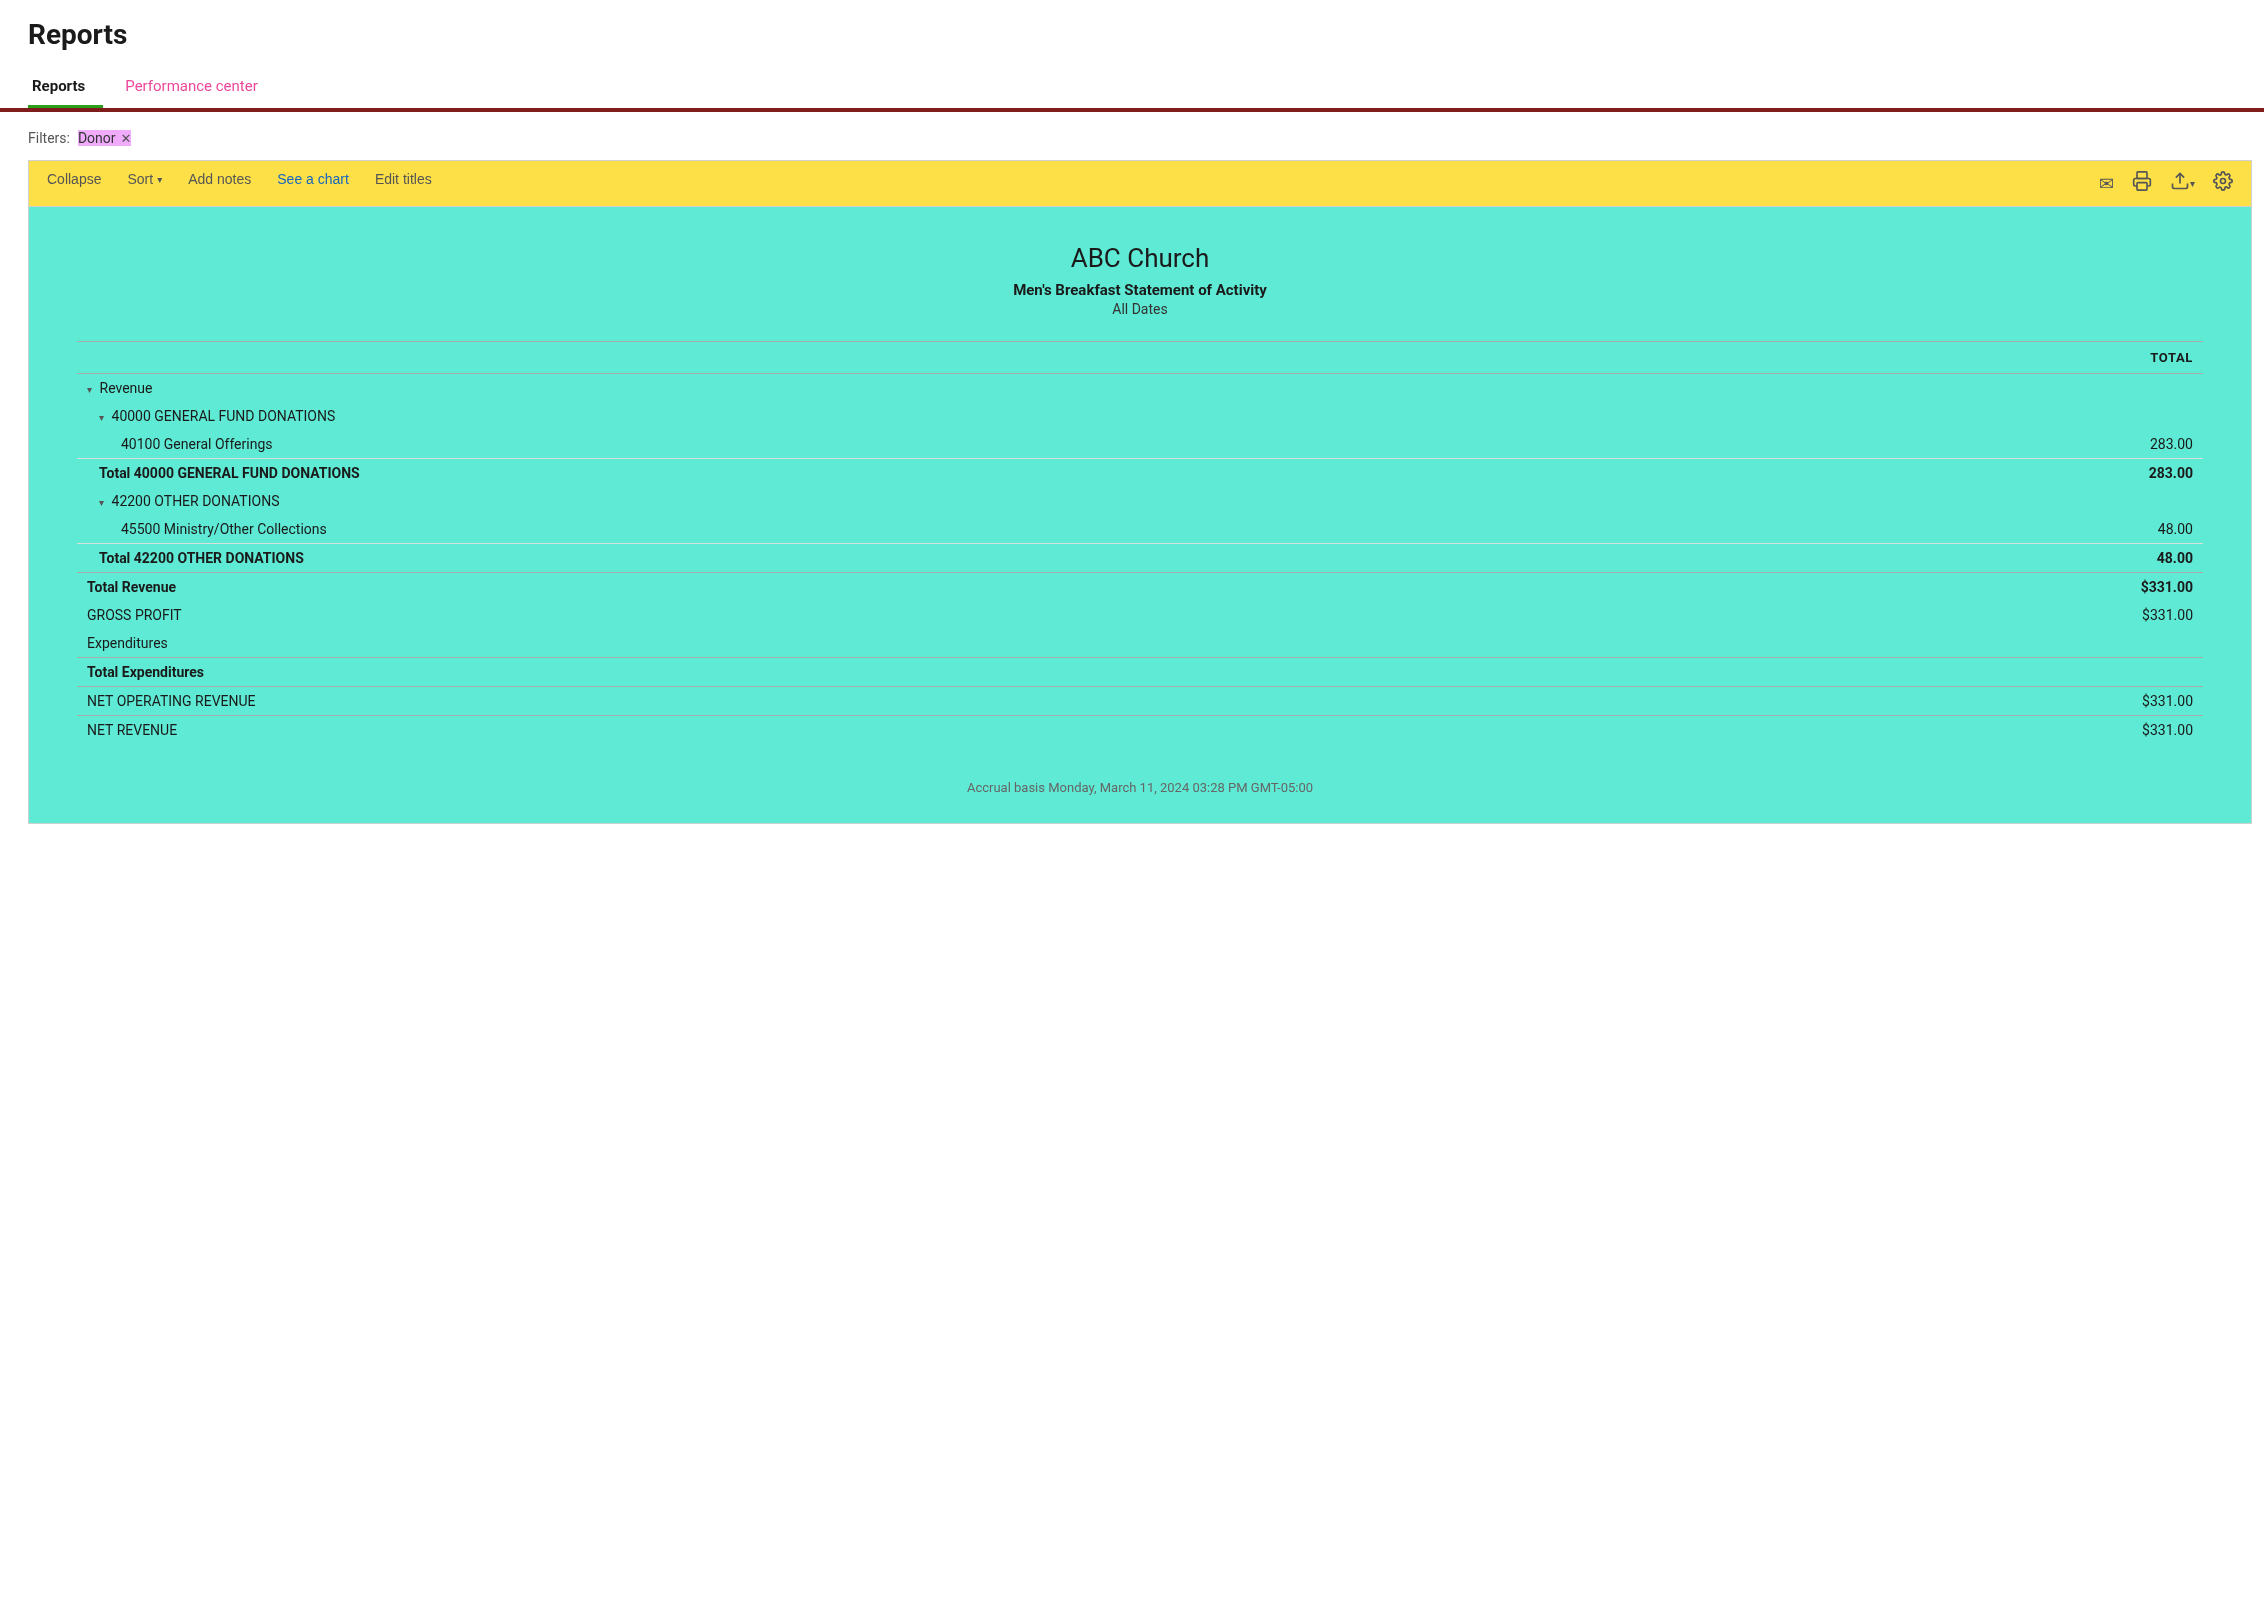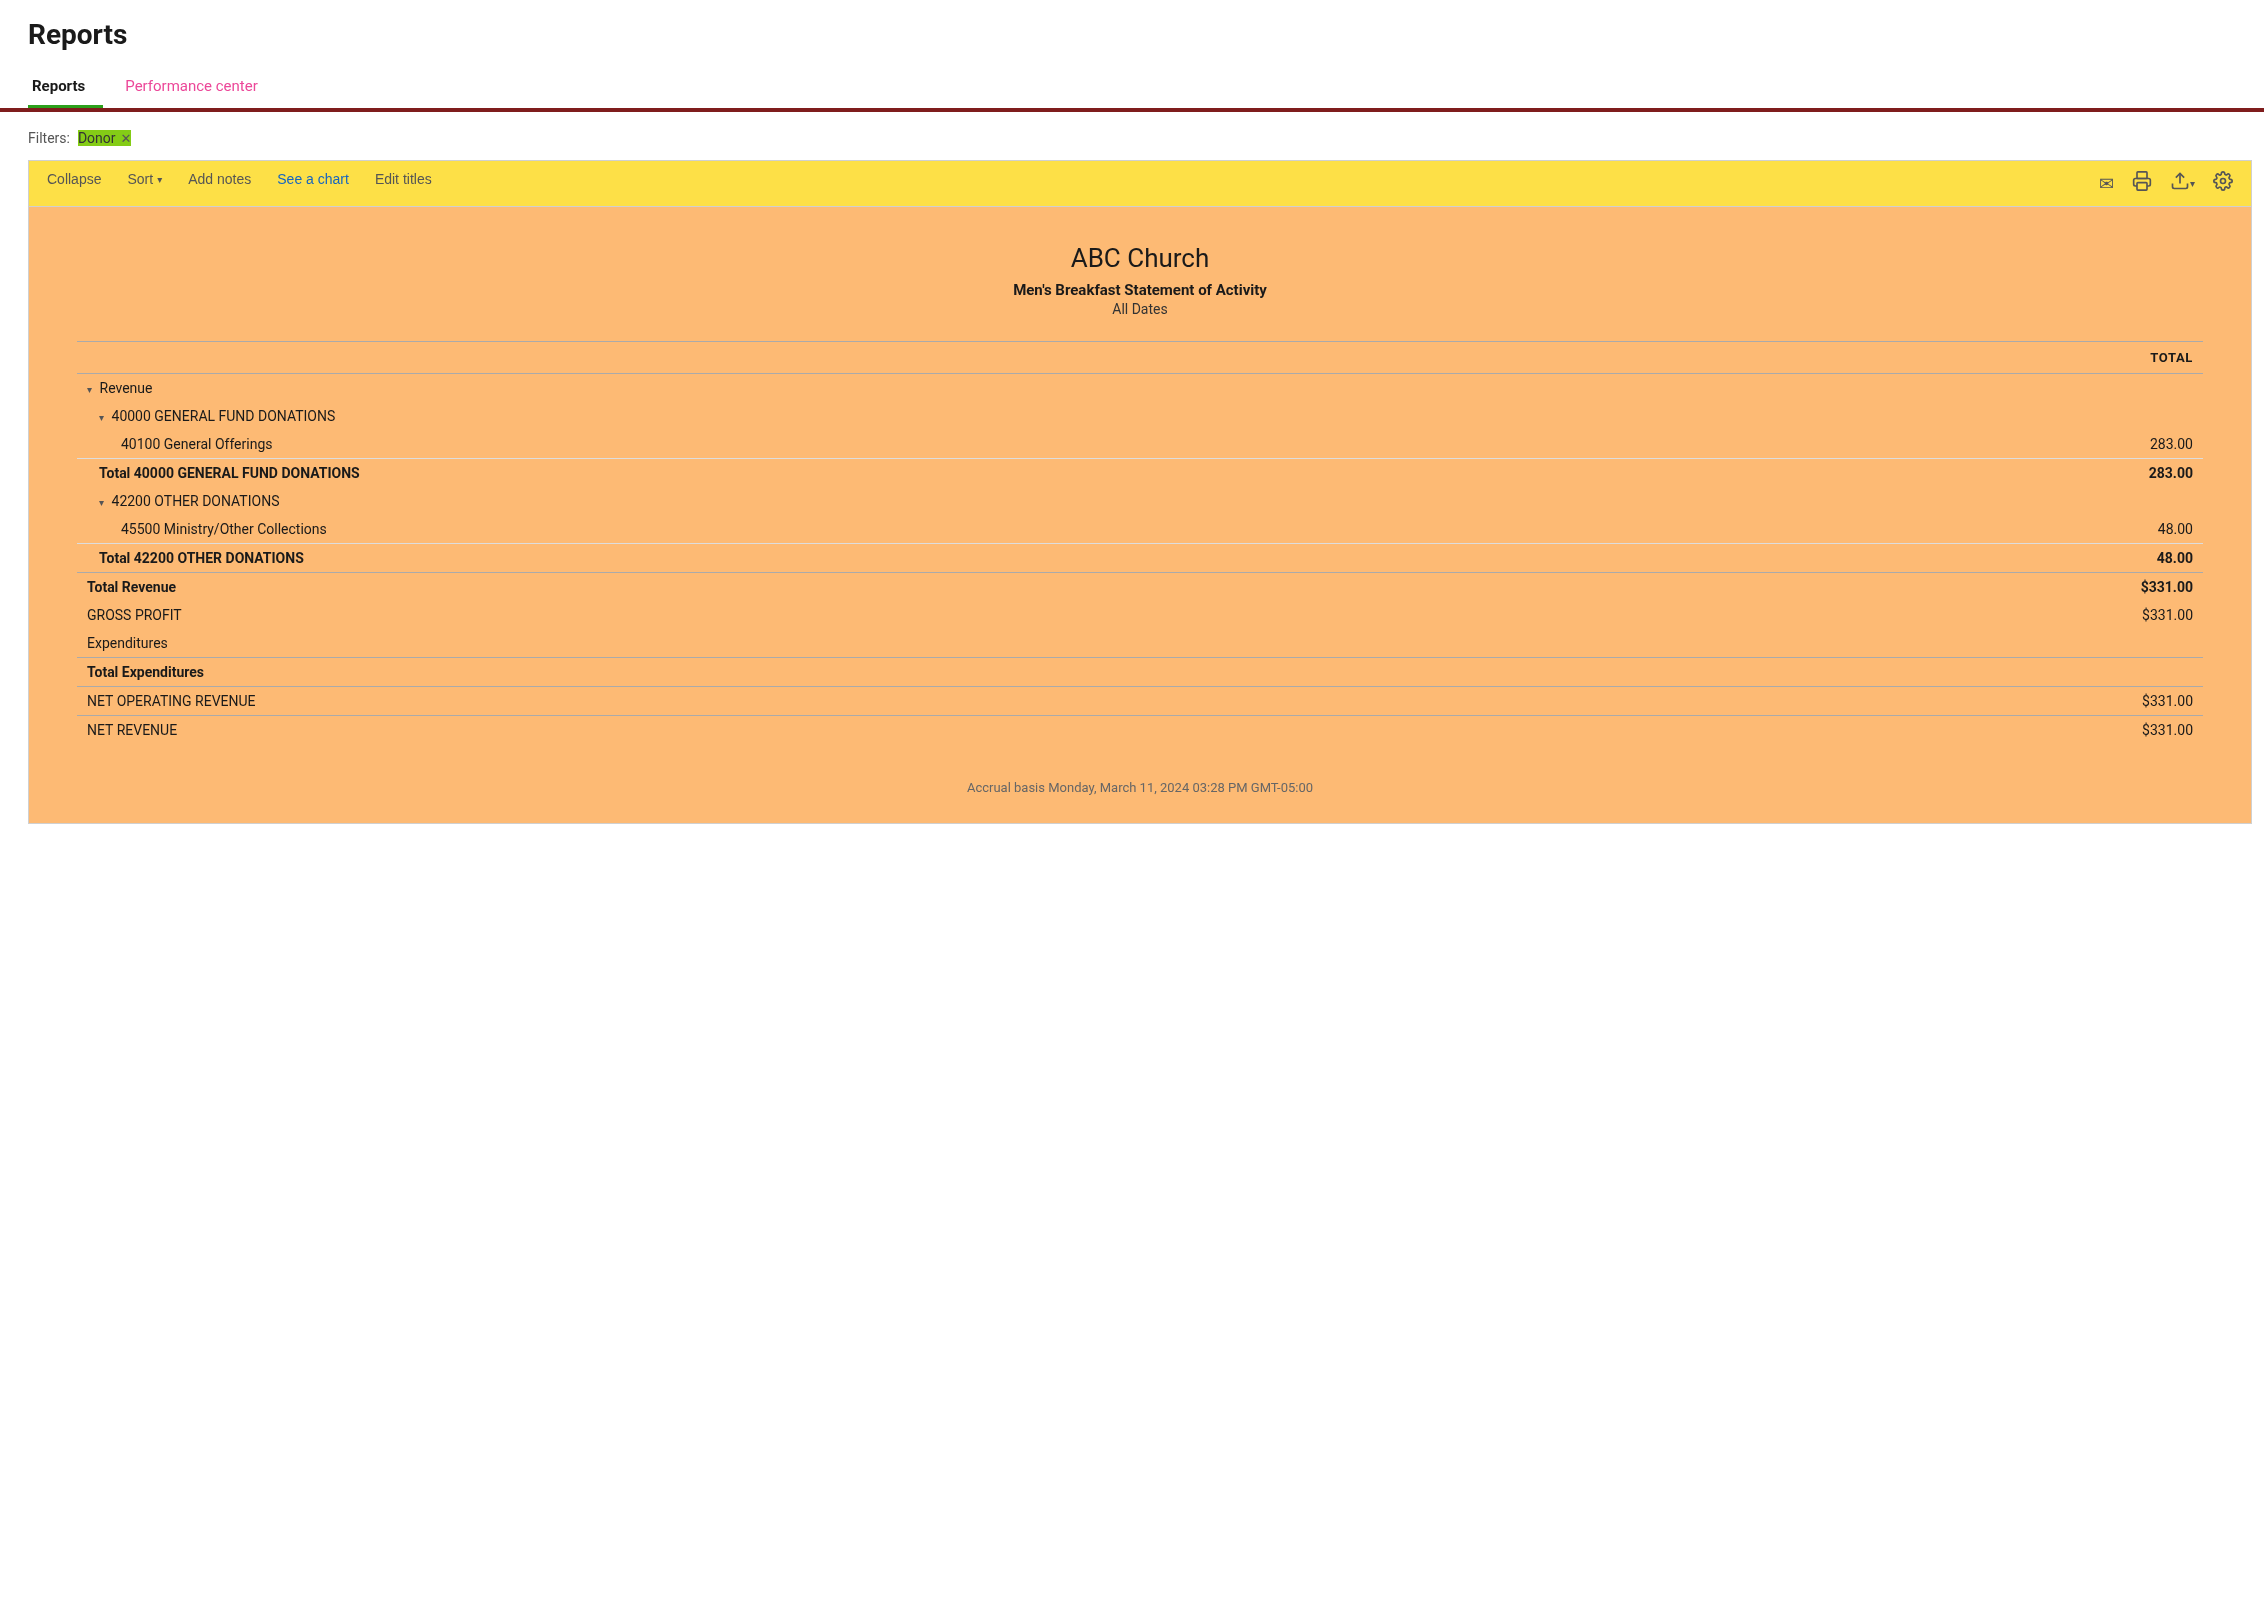--- a/index.html
+++ b/index.html
@@ -53,21 +53,21 @@
       gap: 8px;
       margin-bottom: 14px;
       font-size: 14px;
       color: #555;
     }
 
     .filter-tag {
       display: flex;
       align-items: center;
       gap: 5px;
-      background: #84cc16;
+      background: #f0abfc;
       color: #333;
       font-size: 14px;
     }
 
     .filter-x {
       cursor: pointer;
       color: #555;
       font-size: 13px;
     }
 
@@ -116,21 +116,21 @@
       cursor: pointer;
       font-size: 18px;
       color: #555;
       padding: 2px 4px;
       display: flex;
       align-items: center;
     }
 
     .report-container {
       border: 1px solid #d0d0d0;
-      background: #fdba74;
+      background: #5eead4;
       padding: 36px 48px 28px 48px;
     }
 
     .report-title-section {
       text-align: center;
       margin-bottom: 24px;
     }
 
     .report-org {
       font-size: 26px;

